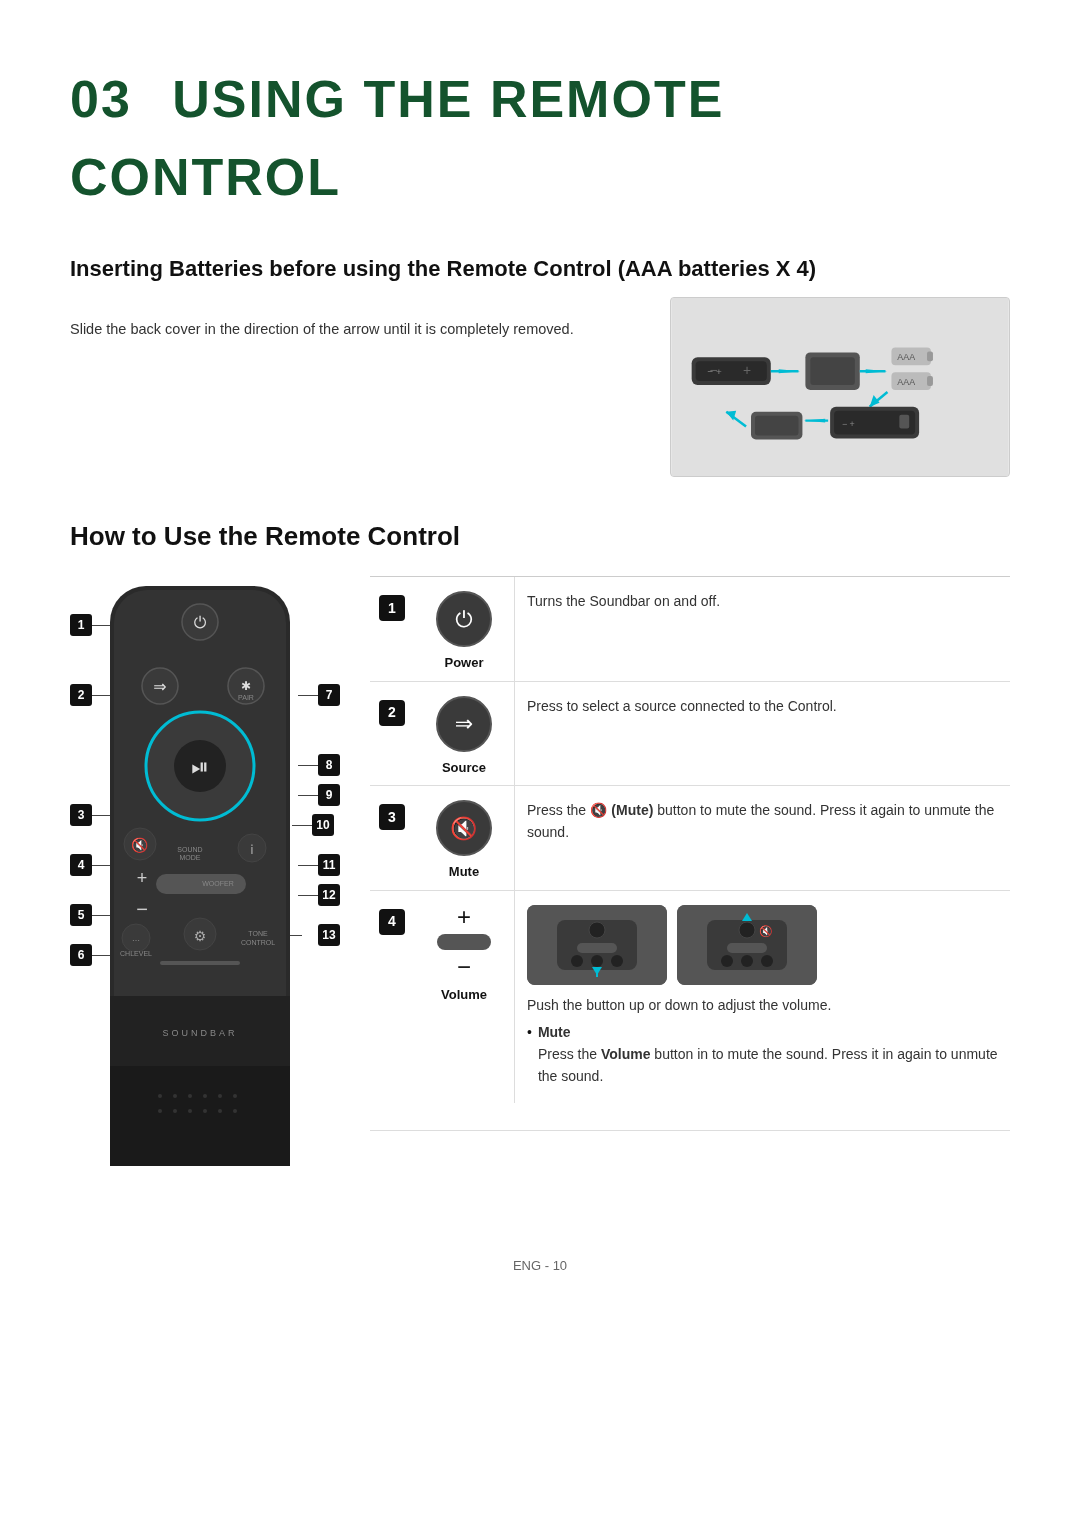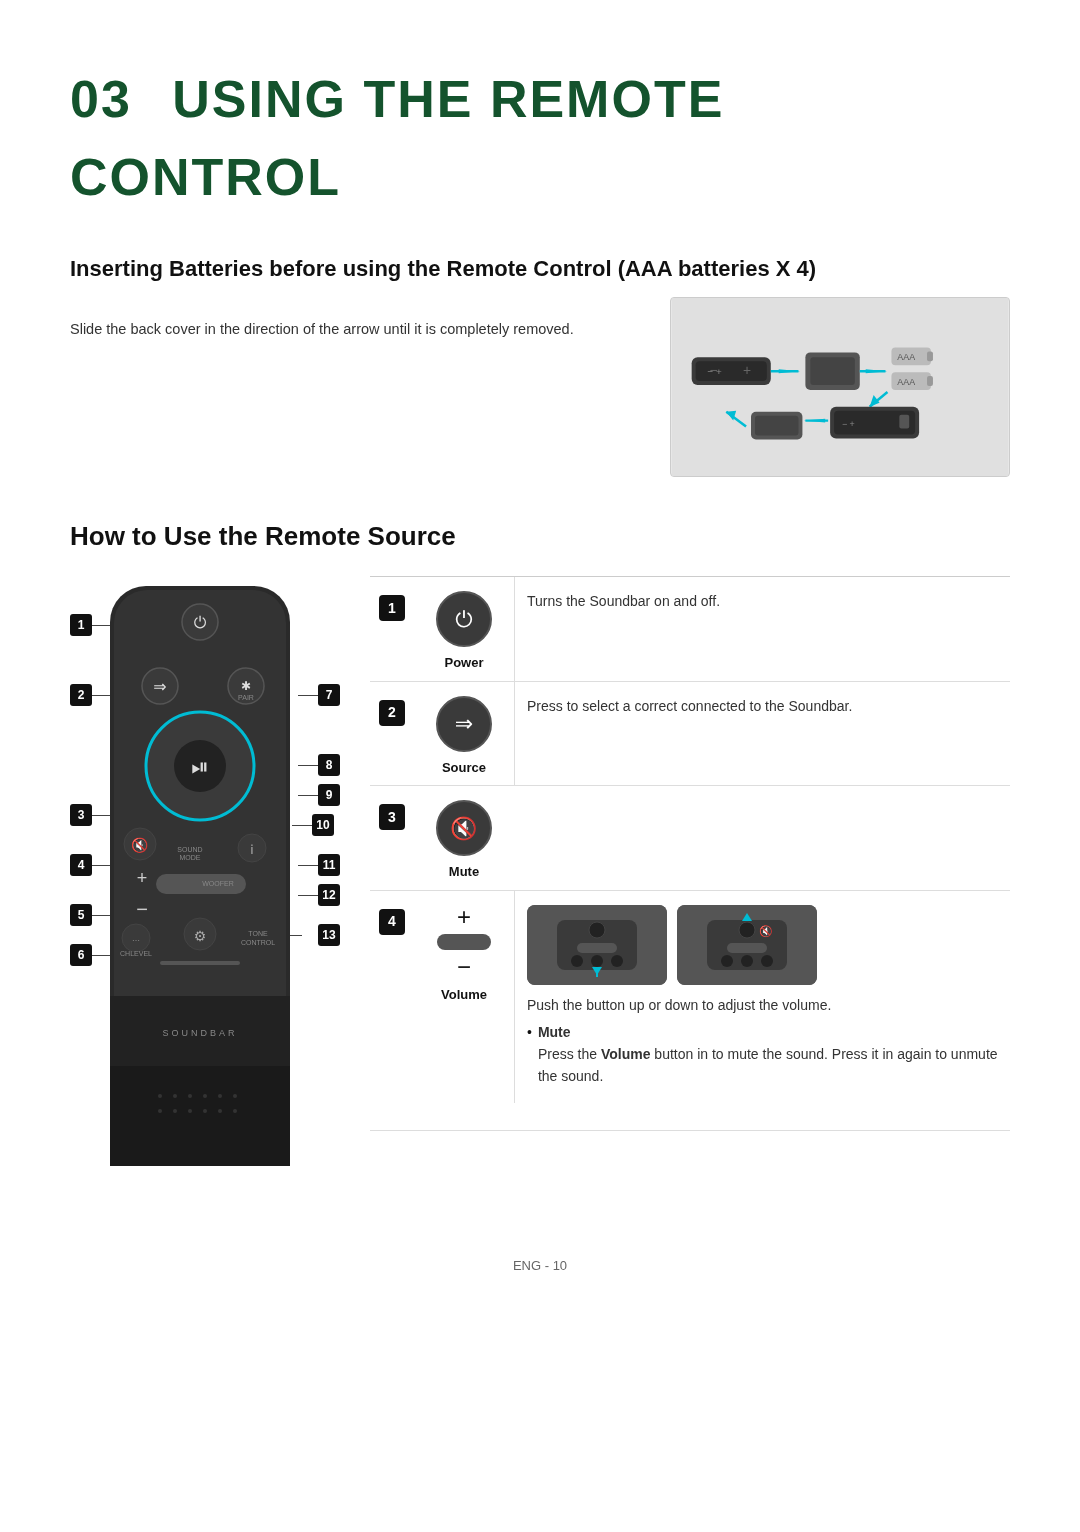--- a/index.html
+++ b/index.html
@@ -336,21 +336,21 @@
 
       <line x1="75" y1="130" x2="55" y2="115" stroke="#00bcd4" stroke-width="2.5"></line>
       <polygon points="55,115 65,114 62,124" fill="#00bcd4"></polygon>
 
       <text x="38" y="78" fill="#666" font-size="14">−</text>
       <text x="72" y="78" fill="#666" font-size="14">+</text>
     </svg>
   </div>
 </div>
 
-<h2 class="how-section-title">How to Use the Remote Source</h2>
+<h2 class="how-section-title">How to Use the Remote Control</h2>
 
 <div class="how-content">
 
   <div class="remote-diagram-container">
 
     <div class="remote-callout" style="left:0; top:38px;">
       <div class="callout-box">1</div>
       <div class="callout-line"></div>
     </div>
     <div class="remote-callout" style="left:0; top:108px;">
@@ -490,32 +490,35 @@
     <div class="ref-row">
       <div class="ref-num">
         <div class="ref-num-box">2</div>
       </div>
       <div class="ref-icon-col">
         <div class="ref-icon-circle">
           <span style="font-size:22px;">⇒</span>
         </div>
         <div class="ref-icon-label">Source</div>
       </div>
-      <div class="ref-desc">Press to select a correct connected to the Soundbar.</div>
+      <div class="ref-desc">Press to select a source connected to the Control.</div>
     </div>
 
     <div class="ref-row">
       <div class="ref-num">
         <div class="ref-num-box">3</div>
       </div>
       <div class="ref-icon-col">
         <div class="ref-icon-circle">
           <span style="font-size:22px;">🔇</span>
         </div>
         <div class="ref-icon-label">Mute</div>
+      </div>
+      <div class="ref-desc">
+        Press the <span style="font-size:14px;">🔇</span> <strong>(Mute)</strong> button to mute the sound. Press it again to unmute the sound.
       </div>
     </div>
 
     <div class="ref-row" style="min-height:240px; align-items:flex-start;">
       <div class="ref-num">
         <div class="ref-num-box">4</div>
       </div>
       <div class="vol-icon-col">
         <div class="vol-btn-group">
           <div class="vol-plus">+</div>

